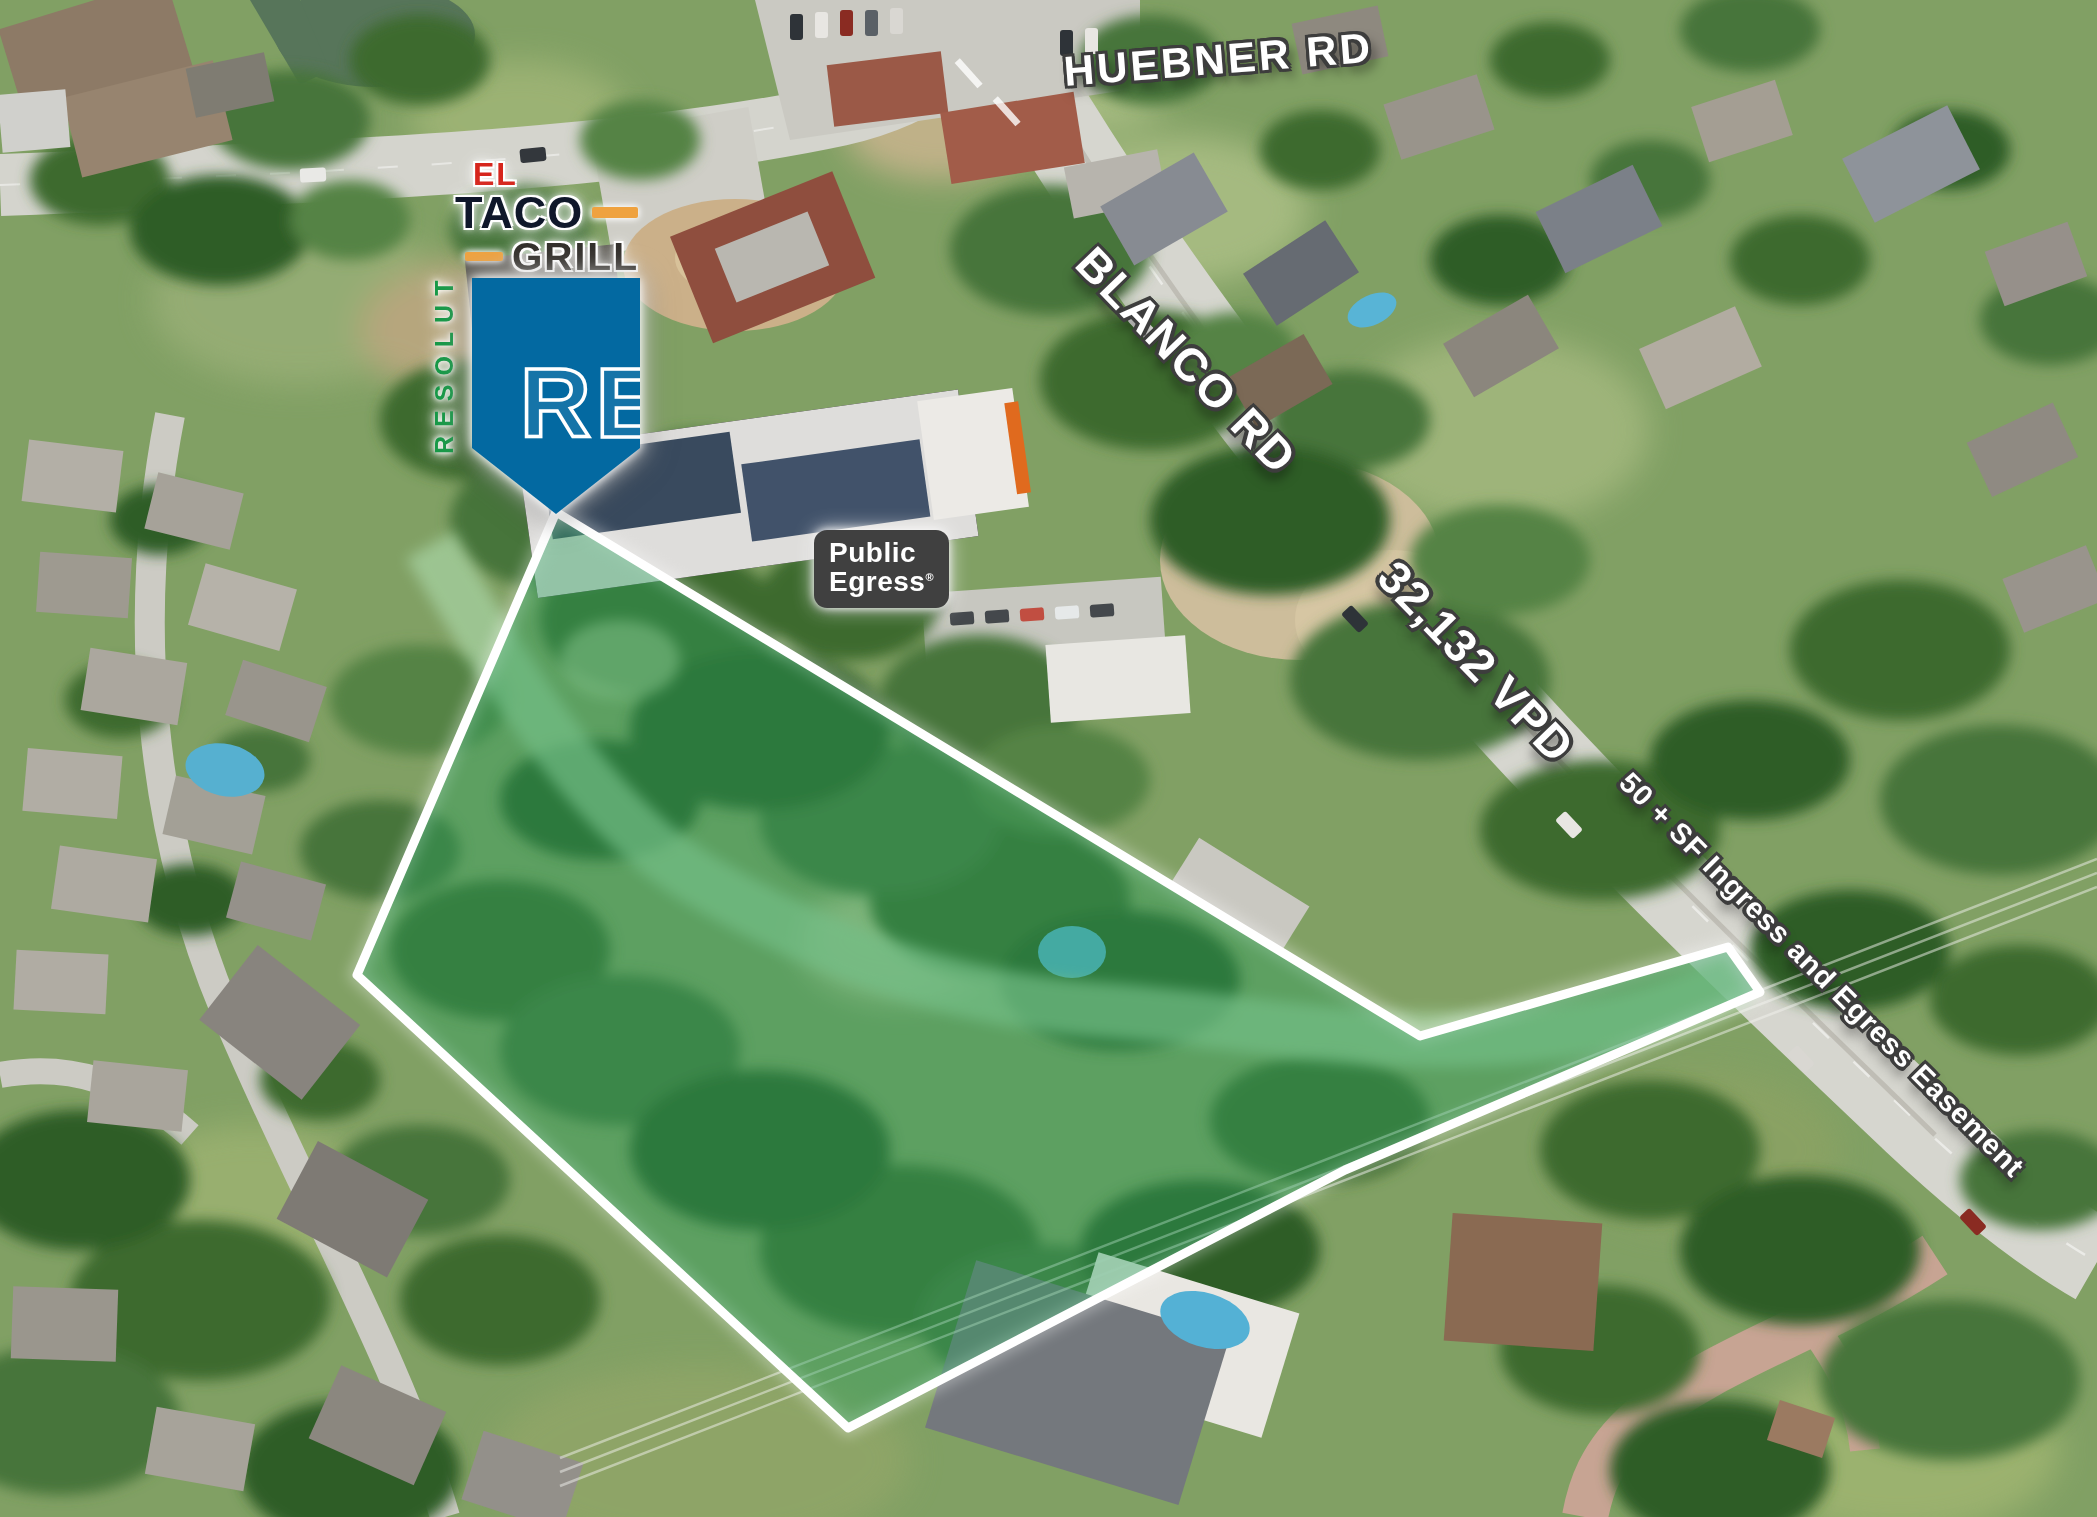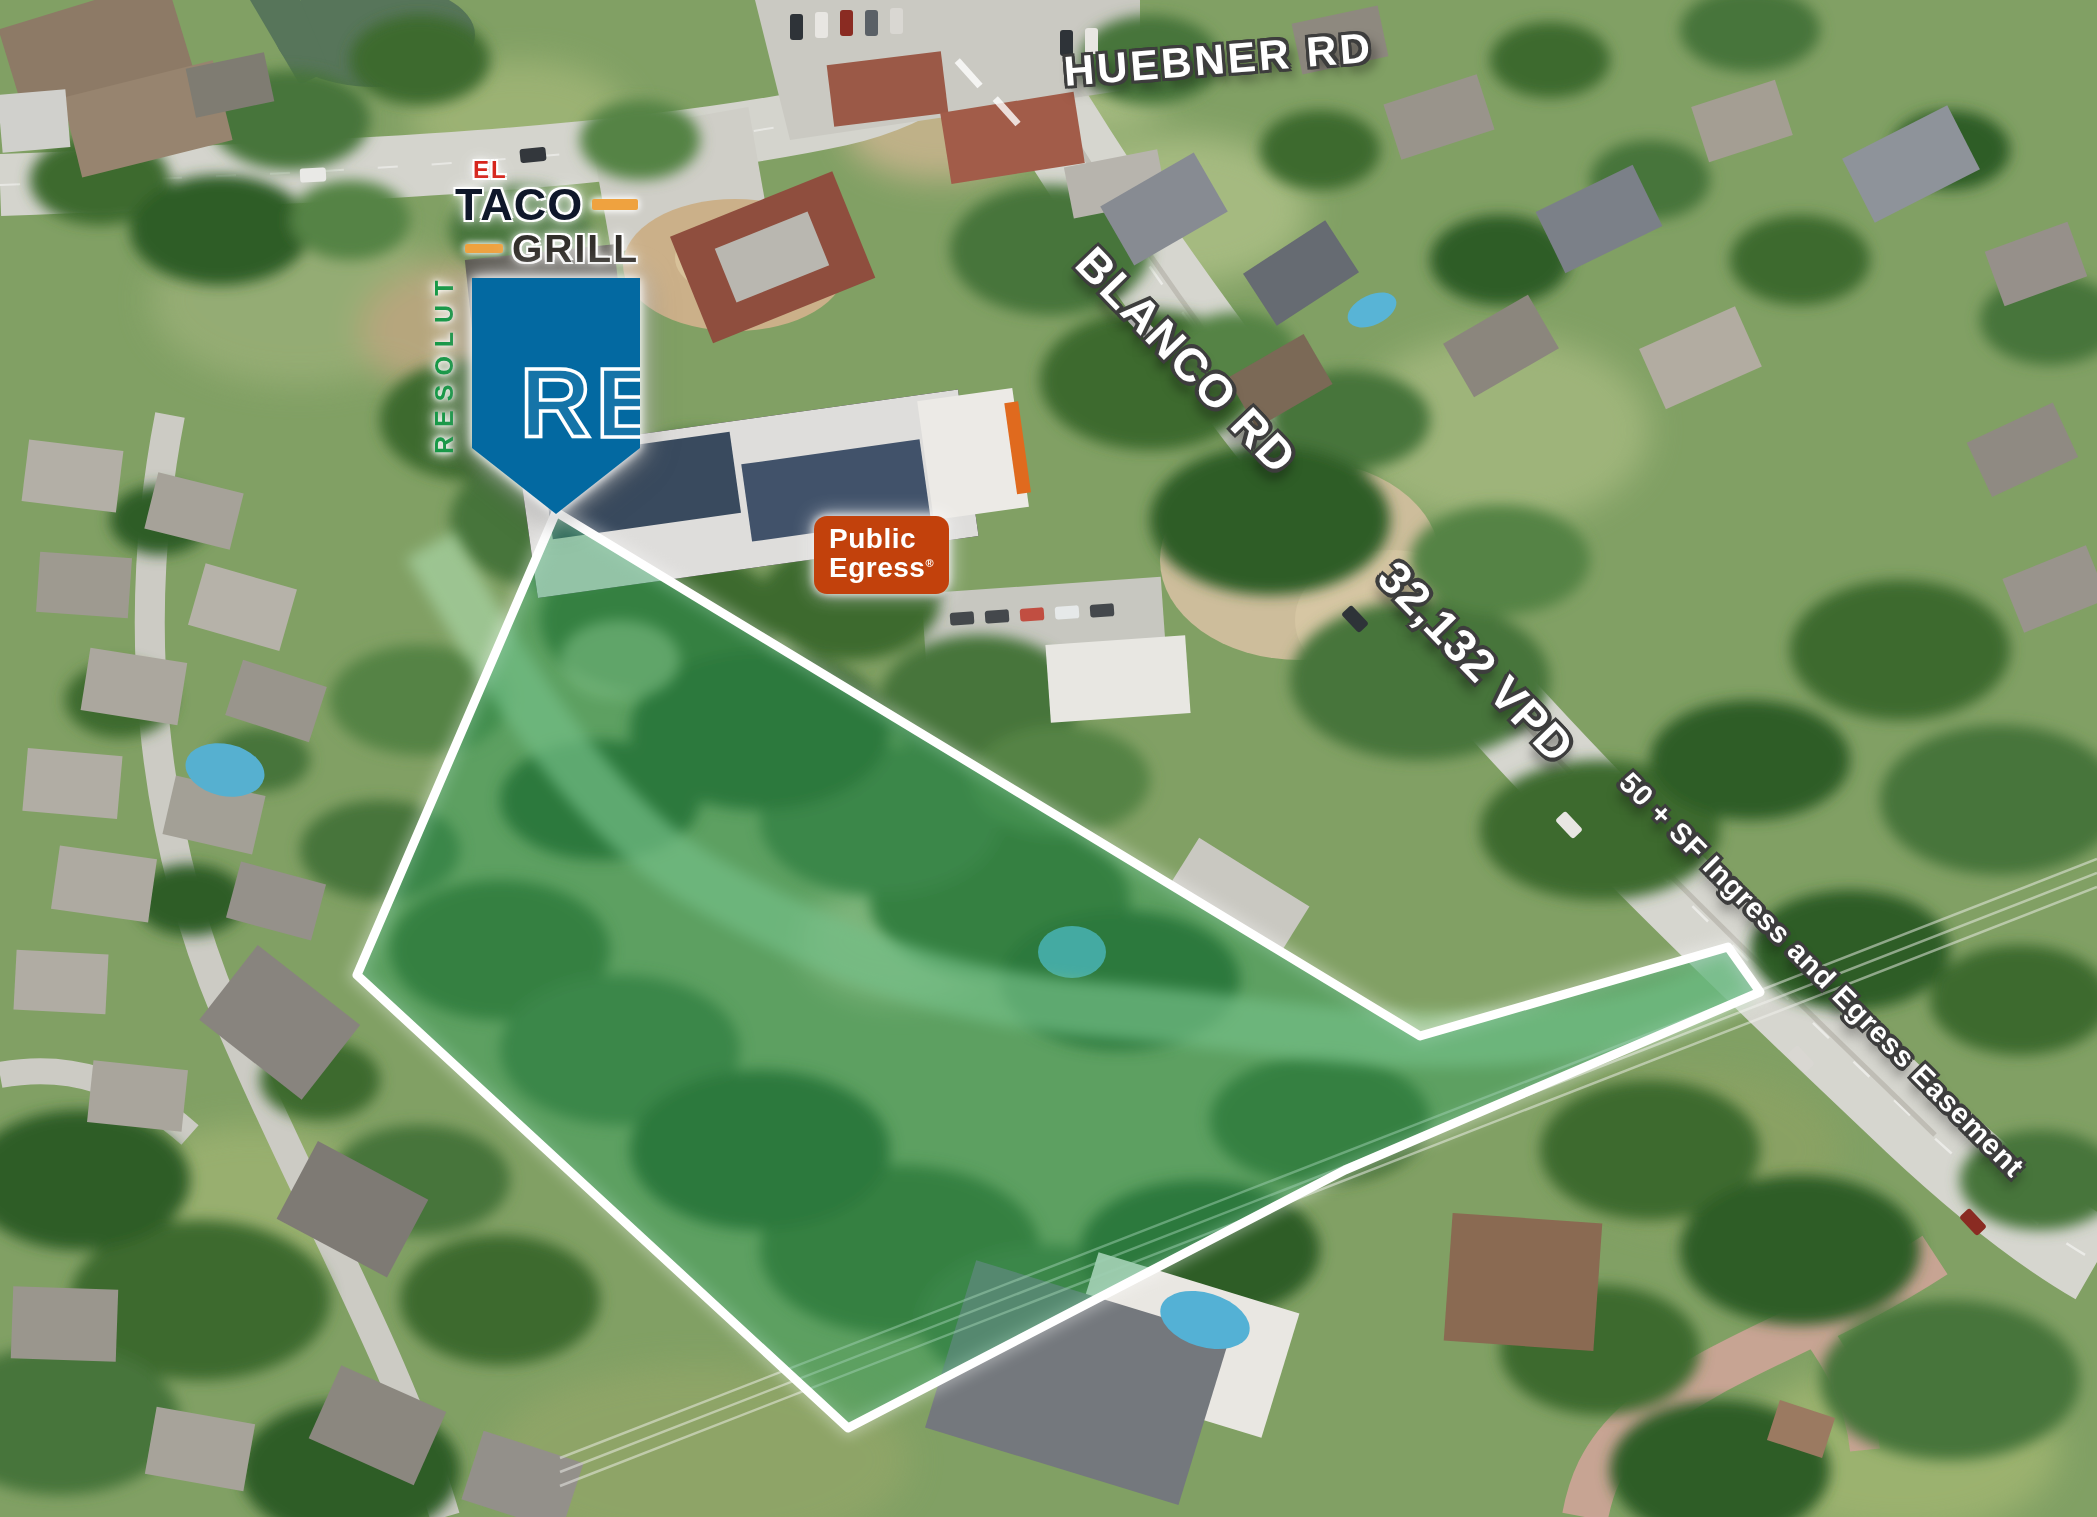--- a/index.html
+++ b/index.html
@@ -38,36 +38,36 @@
     position:absolute;left:44px;top:8px;width:168px;height:236px;background:#0369a1;
     clip-path:polygon(0 0,100% 0,100% 72%,50% 100%,0 72%);
   }
   .pin-glow{filter:drop-shadow(0 0 5px #fff) drop-shadow(0 0 13px rgba(255,255,255,.95)) drop-shadow(0 5px 12px rgba(0,0,0,.35));position:absolute;left:0;top:0;width:100%;height:100%;}
   .pin .re{
     position:absolute;left:48px;top:76px;font-size:98px;font-weight:bold;letter-spacing:5px;line-height:1;
     color:rgba(255,255,255,0.08);-webkit-text-stroke:3.5px #ffffff;
   }
   
   .taco{position:absolute;left:455px;top:158px;}
-  .taco .el{margin-left:18px;font-size:24px;font-weight:bold;color:#D6251C;letter-spacing:2px;line-height:1;}
+  .taco .el{margin-left:18px;font-size:32px;font-weight:bold;color:#D6251C;letter-spacing:2px;line-height:1;}
   .taco .row{display:flex;align-items:center;gap:9px;}
   .taco .taco-txt{font-size:45px;font-weight:bold;color:#0f172a;letter-spacing:1px;line-height:1;}
   .taco .grill-txt{font-size:39px;font-weight:bold;color:#33302C;letter-spacing:2px;line-height:1;}
   .taco .bar{height:11px;width:46px;background:#EFA23F;border-radius:2px;box-shadow:0 0 6px #fff,0 0 10px rgba(255,255,255,.8);}
   .taco .bar.small{height:9px;width:38px;}
   .taco .row.g{margin-left:10px;margin-top:2px;}
   
   .cvs{position:absolute;left:693px;top:160px;color:#C00000;text-align:center;}
   .cvs .top{font-size:51px;font-weight:bold;letter-spacing:0px;line-height:.95;}
   .cvs .heart{font-size:46px;}
   .cvs .sub{font-size:31px;font-weight:bold;line-height:1;margin-top:3px;letter-spacing:1px;}
   .cvs sup{font-size:13px;}
   
   .ps{
-    position:absolute;left:814px;top:516px;background:#c2410c;color:#fff;border-radius:13px;
+    position:absolute;left:814px;top:530px;background:#404040;color:#fff;border-radius:13px;
     padding:9px 15px 11px;font-weight:bold;font-size:28px;line-height:1.03;letter-spacing:.5px;text-align:left;
     box-shadow:0 0 9px rgba(255,255,255,.95),0 0 20px rgba(255,255,255,.85),0 4px 10px rgba(0,0,0,.3);
   }
   .ps sup{font-size:11px;}
 </style>
 </head>
 <body>
 
 <div id="stage">
 

